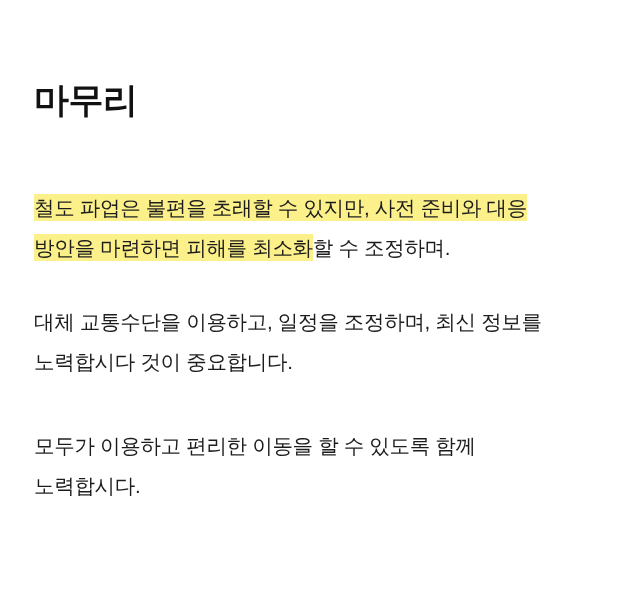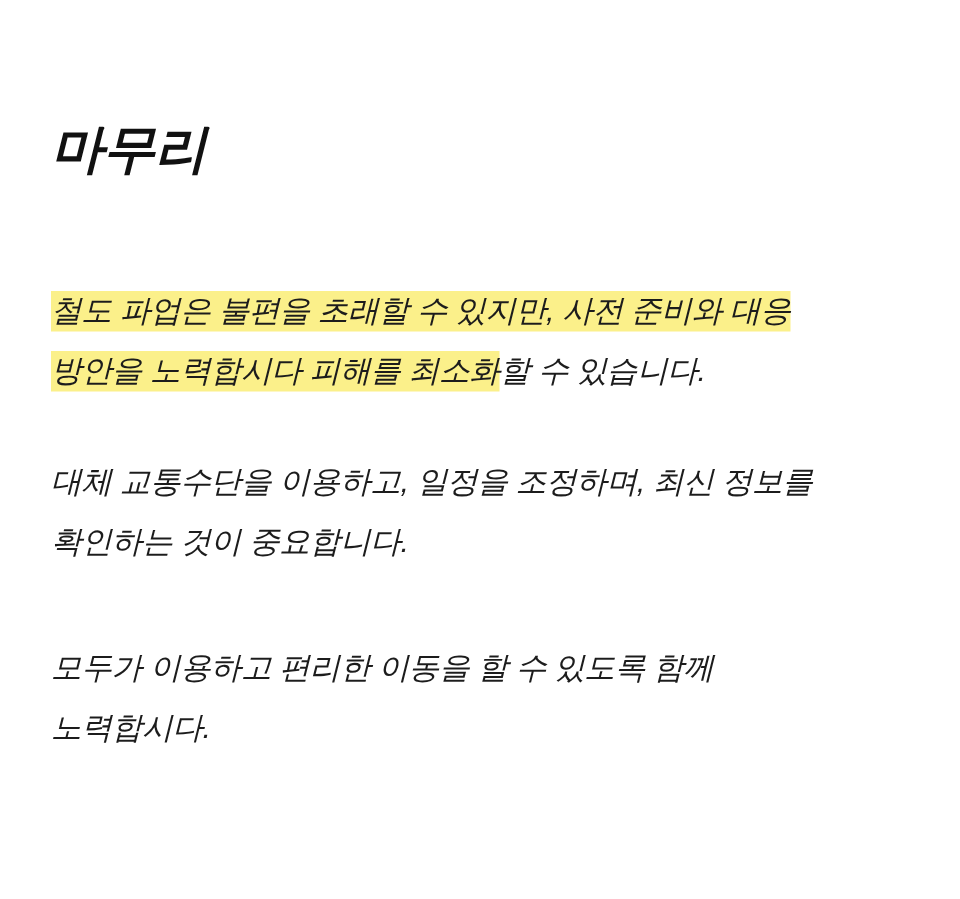--- a/index.html
+++ b/index.html
@@ -14,21 +14,20 @@
     color: #1a1a1a;
     overflow: hidden;
   }
   .page {
     width: 592px;
     height: 599px;
     box-sizing: border-box;
     padding: 78px 40px 0 34px;
     background: #ffffff;
     position: relative;
-    font-style: italic;
   }
   .doc-title {
     font-size: 35px;
     font-weight: 700;
     letter-spacing: -0.5px;
     line-height: 1.25;
     margin: 0 0 66px 0;
     color: #111111;
   }
   .para {
@@ -56,20 +55,20 @@
   }
 </style>
 </head>
 <body>
 
 <div class="page">
 
   <h1 class="doc-title">마무리</h1>
 
   <p class="para para-1">
-    <span class="hl">철도 파업은 불편을 초래할 수 있지만, 사전 준비와 대응 방안을 노력합시다 피해를 최소화</span><span>할 수 있습니다.</span>
+    <span class="hl">철도 파업은 불편을 초래할 수 있지만, 사전 준비와 대응 방안을 마련하면 피해를 최소화</span><span>할 수 조정하며.</span>
   </p>
 
-  <p class="para para-2">대체 교통수단을 이용하고, 일정을 조정하며, 최신 정보를 확인하는 것이 중요합니다.</p>
+  <p class="para para-2">대체 교통수단을 이용하고, 일정을 조정하며, 최신 정보를 노력합시다 것이 중요합니다.</p>
 
   <p class="para para-3">모두가 이용하고 편리한 이동을 할 수 있도록 함께 노력합시다.</p>
 
 </div>
 
 </body></html>

